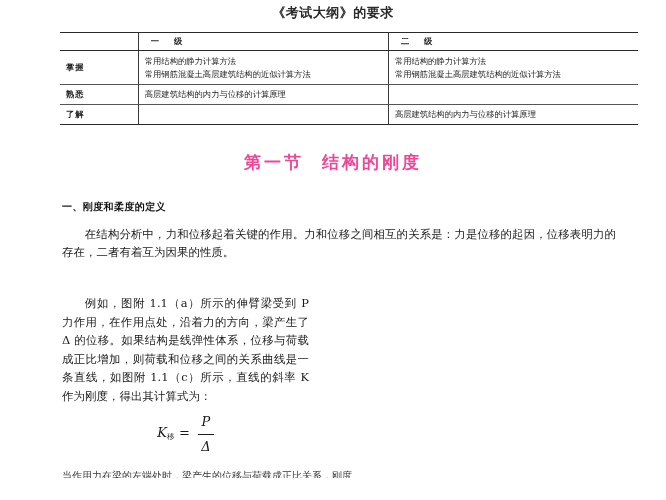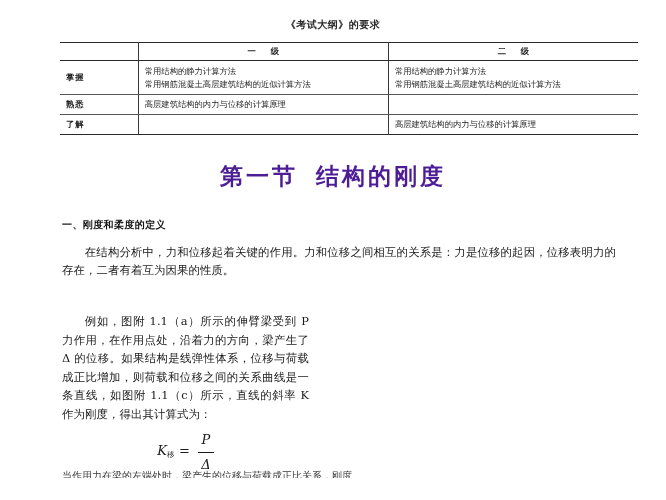--- a/index.html
+++ b/index.html
@@ -14,23 +14,23 @@
     font-family: "DejaVu Serif", "Liberation Serif", serif;
     color: #1a1a1a;
     position: relative;
   }
 
   
   .page-title {
     text-align: center;
     font-family: "DejaVu Sans", "Liberation Sans", sans-serif;
     font-weight: bold;
-    font-size: 10px;
+    font-size: 13px;
     letter-spacing: 0.5px;
-    margin-top: 18px;
+    margin-top: 4px;
     color: #2b2b2b;
   }
 
   
   .table-wrap {
     margin: 10px 28px 0 60px;
   }
   table.syllabus {
     width: 578px;
     border-collapse: collapse;
@@ -39,21 +39,20 @@
     color: #1e1e1e;
   }
   table.syllabus tr.head-top td {
     border-top: 1.6px solid #2a2a2a;
   }
   table.syllabus td {
     padding: 3px 6px;
     vertical-align: middle;
   }
   .hdr-row td {
-    text-align: center;
     font-weight: bold;
     border-bottom: 1.3px solid #2a2a2a;
     padding: 4px 6px;
     letter-spacing: 6px;
     text-indent: 6px;
   }
   .col-label {
     width: 76px;
     text-align: left;
     font-weight: bold;
@@ -66,24 +65,24 @@
   .row-last td { border-bottom: 1.6px solid #2a2a2a; }
   .cellline { line-height: 1.55; white-space: nowrap; }
   .tall { height: 34px; }
   .mid  { height: 20px; margin-top: 8px; }
 
   
   .section-heading {
     text-align: center;
     font-family: "DejaVu Serif", "Liberation Serif", serif;
     font-weight: bold;
-    font-size: 23px;
+    font-size: 17px;
     letter-spacing: 3px;
     margin-top: 26px;
-    color: #4c1d95;
+    color: #ec4899;
   }
   .section-heading .gap { display: inline-block; width: 18px; }
 
   
   .sub-heading {
     font-family: "DejaVu Sans", "Liberation Sans", sans-serif;
     font-weight: bold;
     font-size: 10px;
     margin: 26px 0 0 62px;
     letter-spacing: 0.4px;

